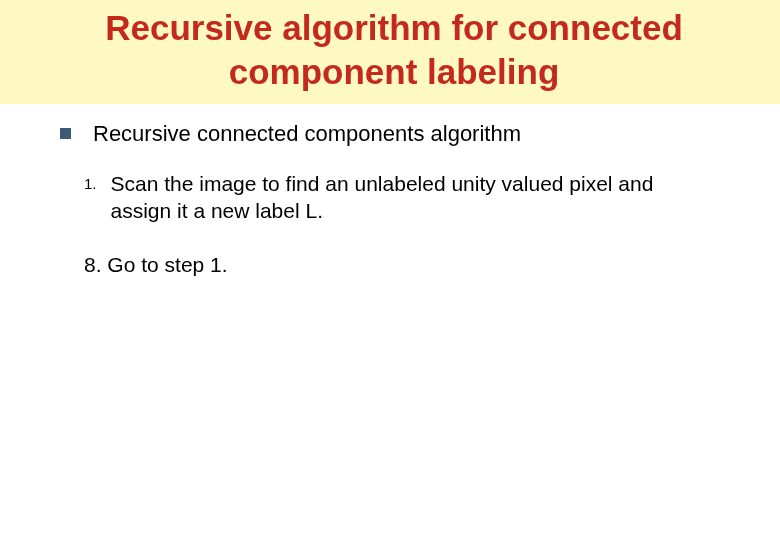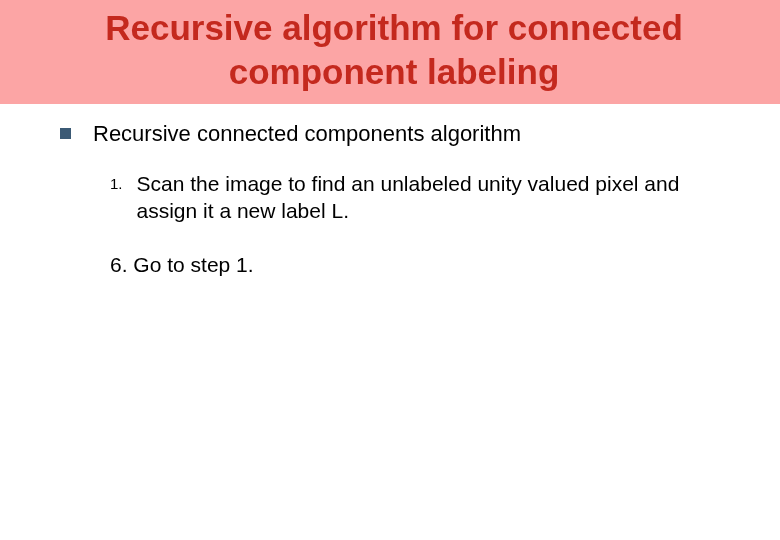--- a/index.html
+++ b/index.html
@@ -5,21 +5,21 @@
   * { margin: 0; padding: 0; box-sizing: border-box; }
   body {
     width: 780px;
     height: 540px;
     background: #ffffff;
     font-family: Arial, Helvetica, sans-serif;
     color: #000000;
     overflow: hidden;
   }
   .title-banner {
-    background: #fca5a5;
+    background: #fef9c3;
     padding: 6px 0 10px 8px;
     text-align: center;
   }
   .title-banner h1 {
     font-size: 35px;
     font-weight: bold;
     color: #c4291e;
     line-height: 1.25;
   }
   .content {
@@ -37,21 +37,21 @@
     background: #3b5a75;
     margin-top: 8px;
     margin-right: 22px;
     flex-shrink: 0;
   }
   .heading-text {
     font-size: 22px;
     line-height: 1.3;
   }
   .steps {
-    margin-left: 70px;
+    margin-left: 44px;
   }
   .step {
     margin-bottom: 26px;
     font-size: 21px;
     line-height: 1.3;
   }
   .step .num-small {
     font-size: 15px;
     margin-right: 14px;
     display: inline-block;
@@ -83,17 +83,17 @@
 
   <div class="steps">
 
     <div class="step">
       <span class="num-small">1.</span><span class="step-1-text">Scan the image to find an unlabeled unity valued pixel and assign it a new label L.</span>
     </div>
 
 
 
     <div class="step">
-      <span>6. Go to step 1.</span>
+      <span>8. Go to step 1.</span>
     </div>
 
   </div>
 </div>
 
 </body></html>

